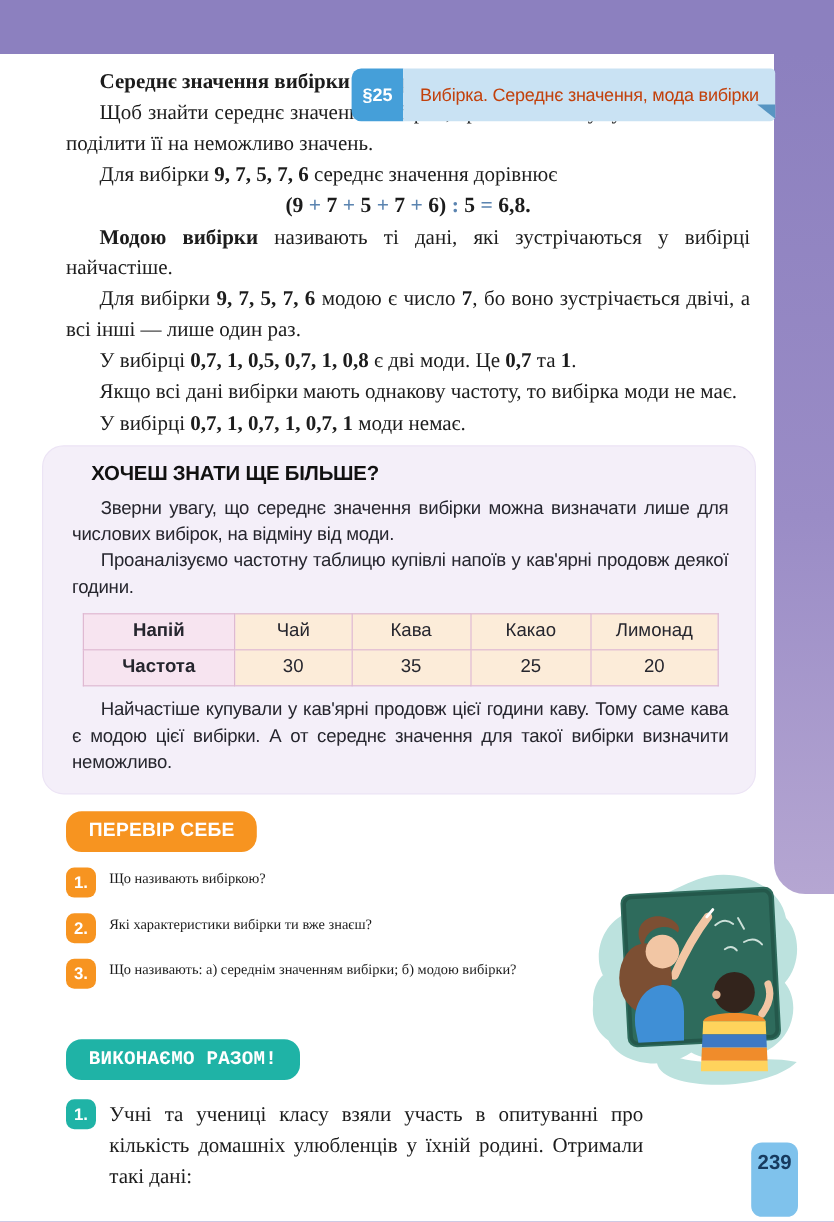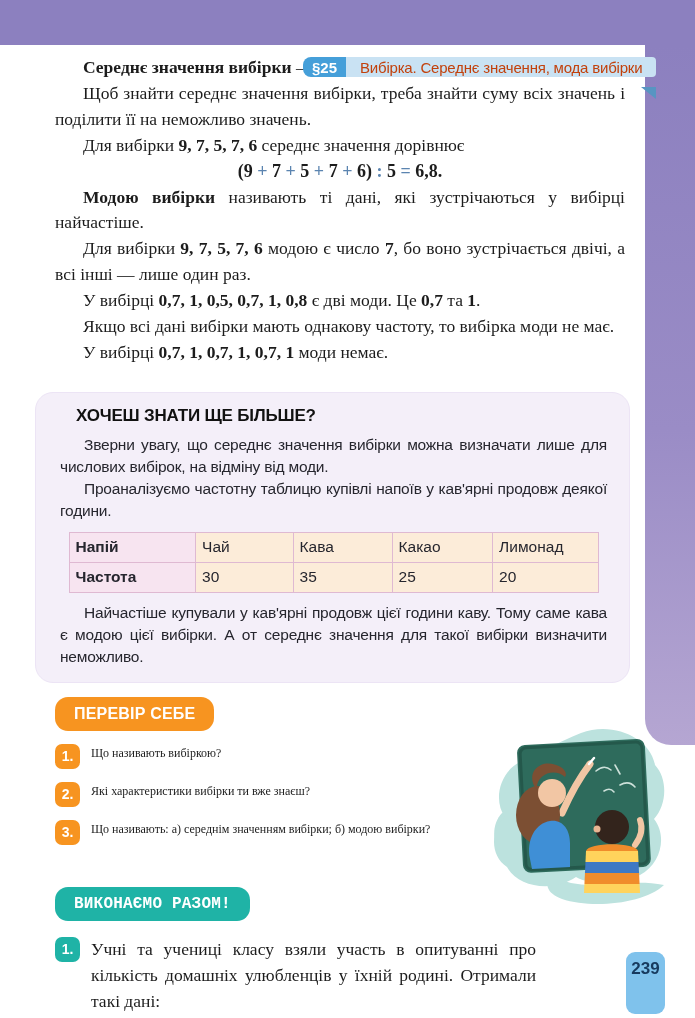--- a/index.html
+++ b/index.html
@@ -12,21 +12,21 @@
     position:absolute;left:0;top:45px;width:695px;height:973px;
     background:#ffffff;
   }
   .side-band{
     position:absolute;right:0;top:45px;width:50px;height:700px;
     background:linear-gradient(180deg,#8c80bf 0%,#9a8cc6 55%,#b5a6d2 100%);
     border-bottom-left-radius:26px;
   }
   
   .section-header{
-    position:absolute;left:303px;top:57px;height:20px;display:flex;z-index:5;
+    position:absolute;left:293px;top:57px;height:44px;display:flex;z-index:5;
   }
   .section-num{
     background:#459fd9;color:#fff;font:bold 15px "Liberation Sans",sans-serif;
     display:flex;align-items:center;padding:0 9px;border-radius:8px 0 0 8px;
   }
   .section-title{
     background:#c9e2f3;color:#c2410c;font:15px "Liberation Sans",sans-serif;
     display:flex;align-items:center;padding:0 14px;border-radius:0 4px 4px 0;
     letter-spacing:-0.2px;white-space:nowrap;
   }
@@ -42,39 +42,39 @@
   .theory p{
     margin:0;font-size:17.5px;line-height:1.48;color:#1c1c1c;
     text-align:justify;text-indent:28px;
   }
   .formula{
     margin:2px 0 3px;font-size:18px;font-weight:bold;text-align:center;color:#1c1c1c;
   }
   .formula .op{color:#5b84b0;font-weight:bold;}
   
   .know-more{
-    margin:26px 0 0 -20px;width:595px;box-sizing:border-box;
+    margin:5px 0 0 -20px;width:595px;box-sizing:border-box;
     background:#f4eff9;border:1px solid #ece4f5;border-radius:18px;
     padding:13px 22px 14px 24px;
     font-family:"Liberation Sans",sans-serif;color:#26262e;
   }
   .know-more h3{
     margin:0 0 8px;font-size:17px;color:#111;letter-spacing:-0.2px;
     padding-left:16px;
   }
   .know-more p{
     margin:0;font-size:15.5px;line-height:1.42;text-align:justify;
     text-indent:24px;letter-spacing:-0.2px;
   }
   table.freq{
     border-collapse:collapse;margin:10px auto 9px;width:530px;
     font-family:"Liberation Sans",sans-serif;font-size:15.5px;
   }
   table.freq td{
-    border:1px solid #dfb9d2;text-align:left;height:29px;padding:0 6px;
+    border:1px solid #dfb9d2;text-align:center;height:29px;padding:0 6px;
   }
   td.cell-label{background:#f7e4f0;font-weight:bold;width:128px;}
   td.cell-value{background:#fcecd9;width:100px;}
   
   .big-badge{
     display:inline-block;color:#fff;font:bold 16px "Liberation Sans",sans-serif;
     padding:8px 19px;border-radius:13px;letter-spacing:0.2px;
   }
   .badge-orange{background:#f79420;}
   .badge-teal{background:#1fb3a6;font-family:Liberation Mono, monospace;}

